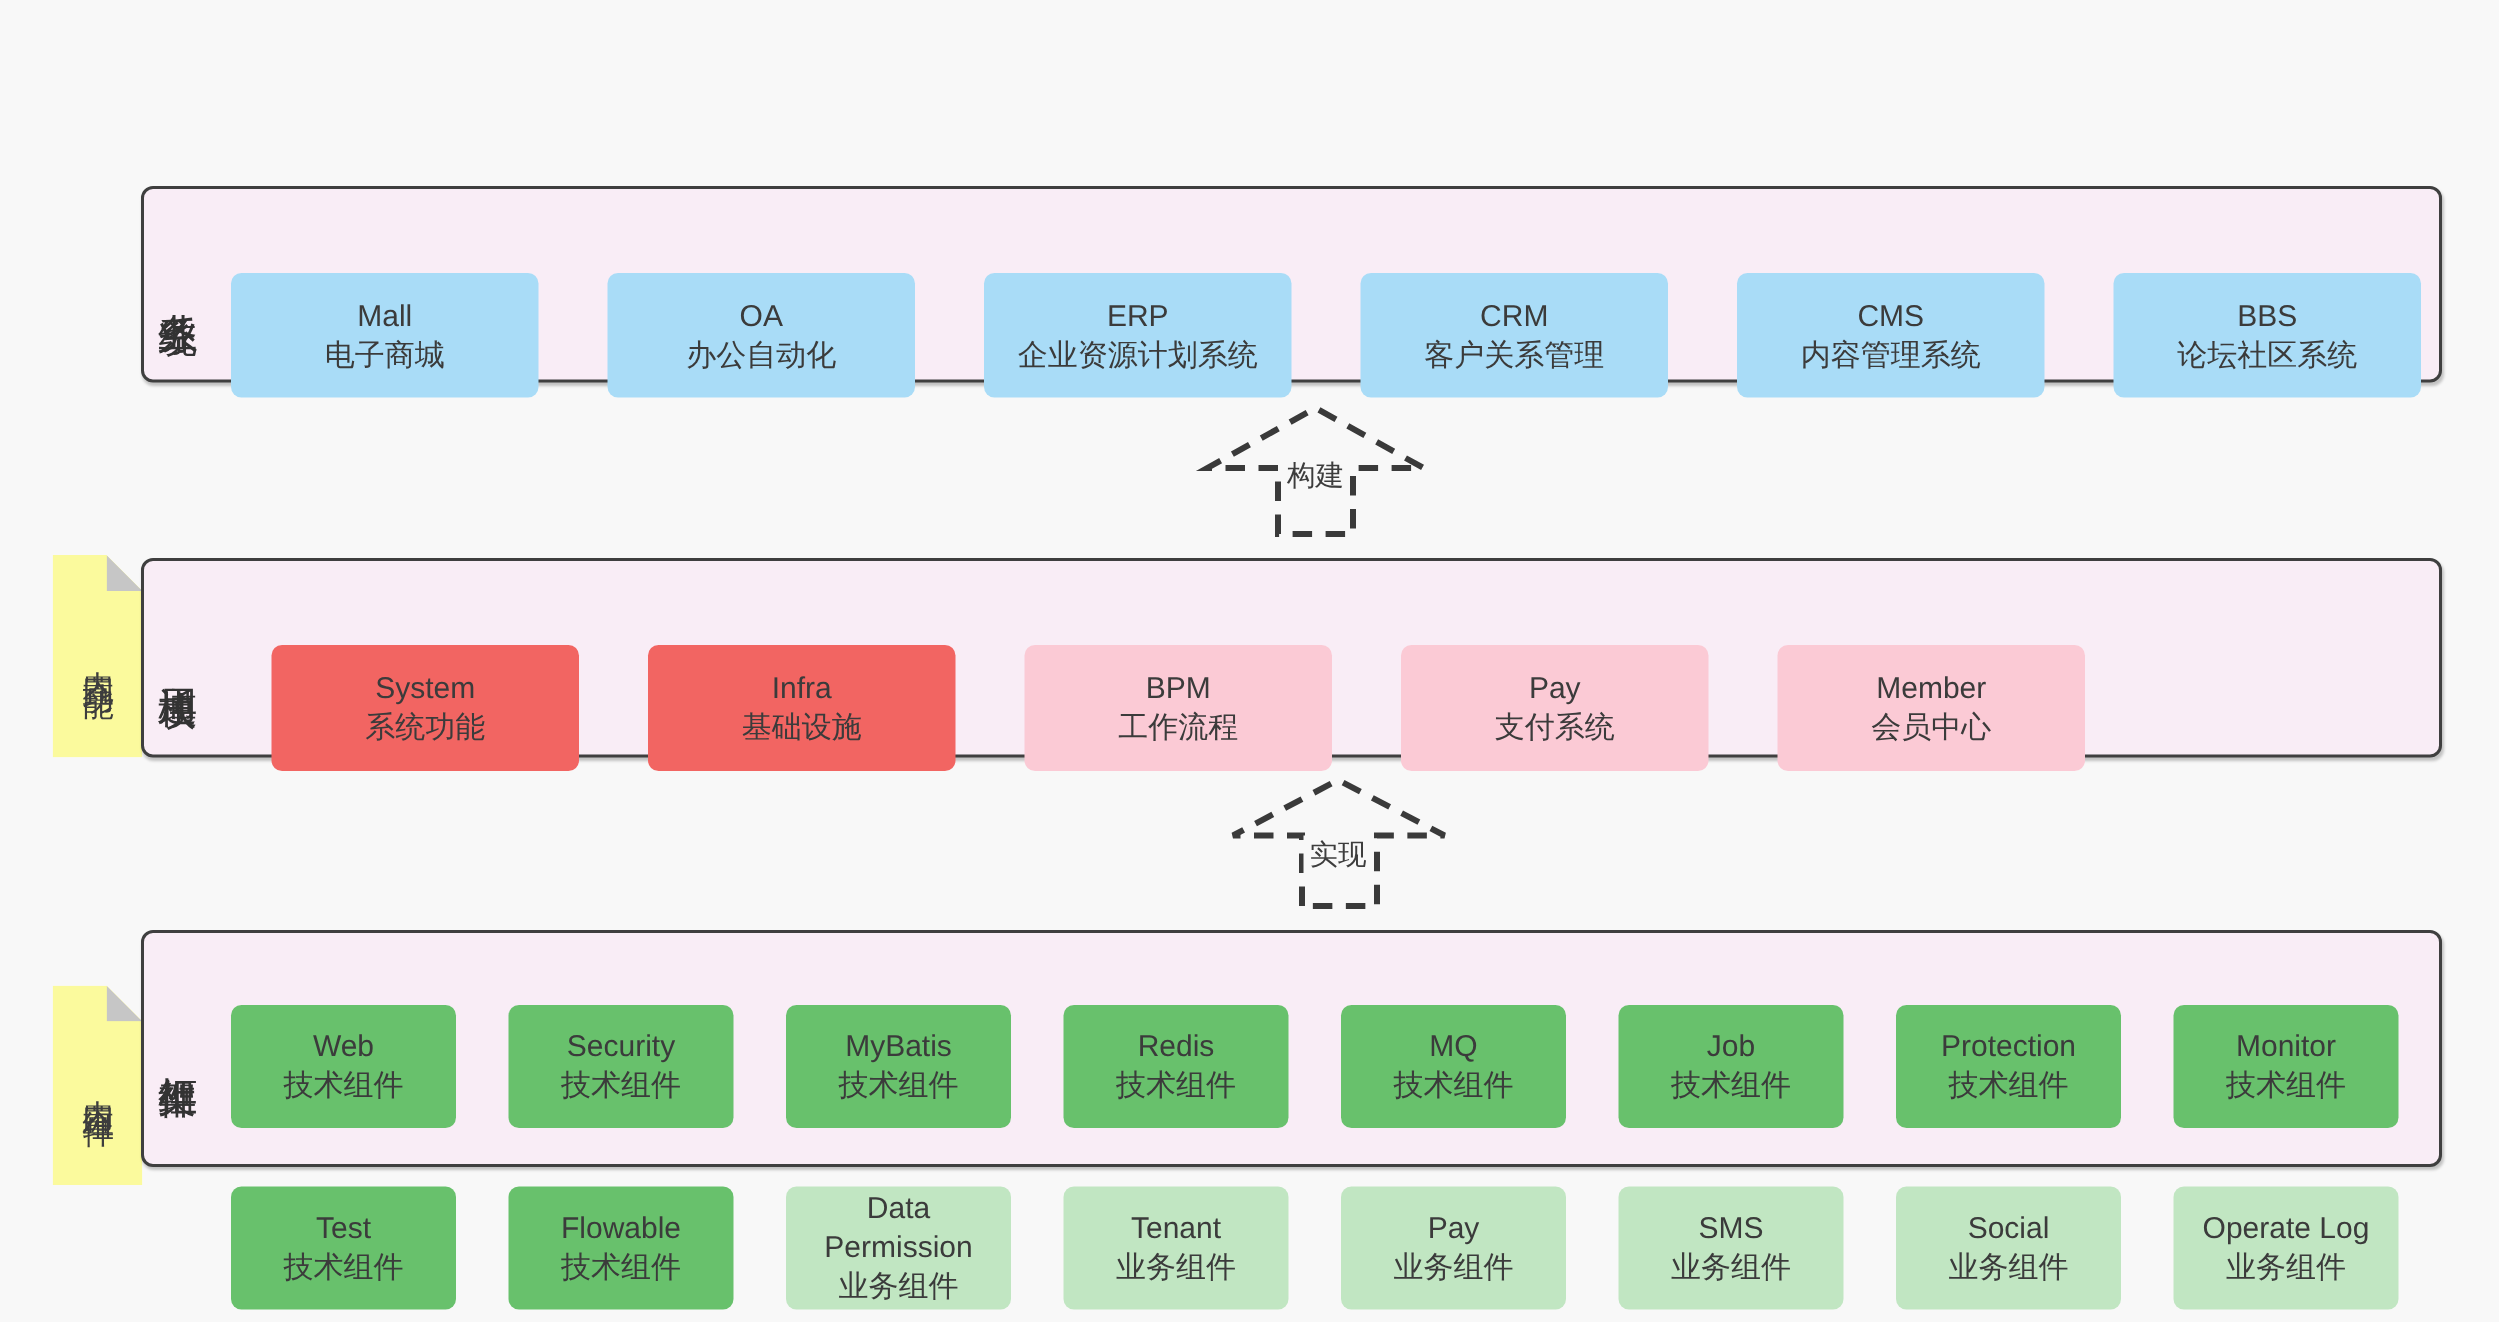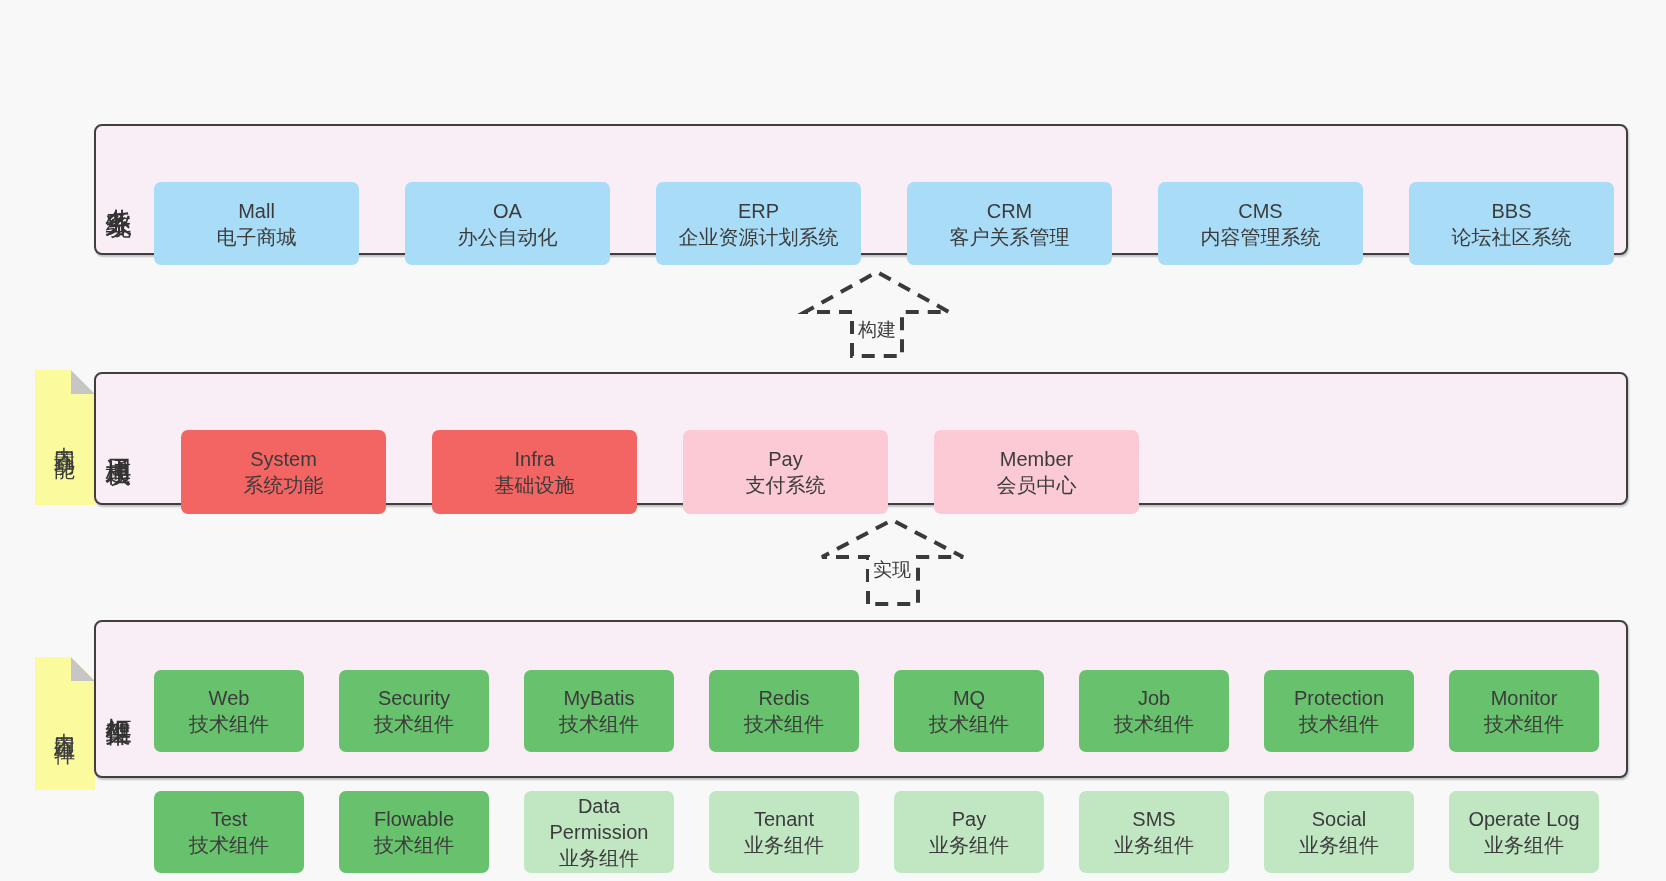--- a/index.html
+++ b/index.html
@@ -59,21 +59,21 @@
   }
   
   .arrow-svg{position:absolute;z-index:0;}
   .arrow-1{left:795px;top:262px;}
   .arrow-2{left:812px;top:510px;}
   .arrow-path{fill:none;stroke:#3a3a3a;stroke-width:4;stroke-dasharray:13 9;}
   .arrow-label{
     position:absolute;z-index:2;transform:translateX(-50%);
     background:#f8f8f8;padding:0 4px;font-size:19px;color:#3d3d3d;white-space:nowrap;
   }
-  .arrow-label-1{left:877px;top:317px;text-align:right;}
+  .arrow-label-1{left:877px;top:304px;text-align:right;}
   .arrow-label-2{left:892px;top:557px;}
 </style>
 </head>
 <body>
 
 <div class="canvas">
 
   <section class="layer layer-1">
     <div class="v-label">业务系统</div>
     <div class="boxes-row row-6">
@@ -118,20 +118,24 @@
     <div class="boxes-row row-6">
       <div class="box w205 red">
         <span>System</span>
         <span>系统功能</span>
       </div>
       <div class="box w205 red">
         <span>Infra</span>
         <span>基础设施</span>
       </div>
       <div class="box w205 pink">
+        <span>BPM</span>
+        <span>工作流程</span>
+      </div>
+      <div class="box w205 pink">
         <span>Pay</span>
         <span>支付系统</span>
       </div>
       <div class="box w205 pink">
         <span>Member</span>
         <span>会员中心</span>
       </div>
     </div>
   </section>
 

